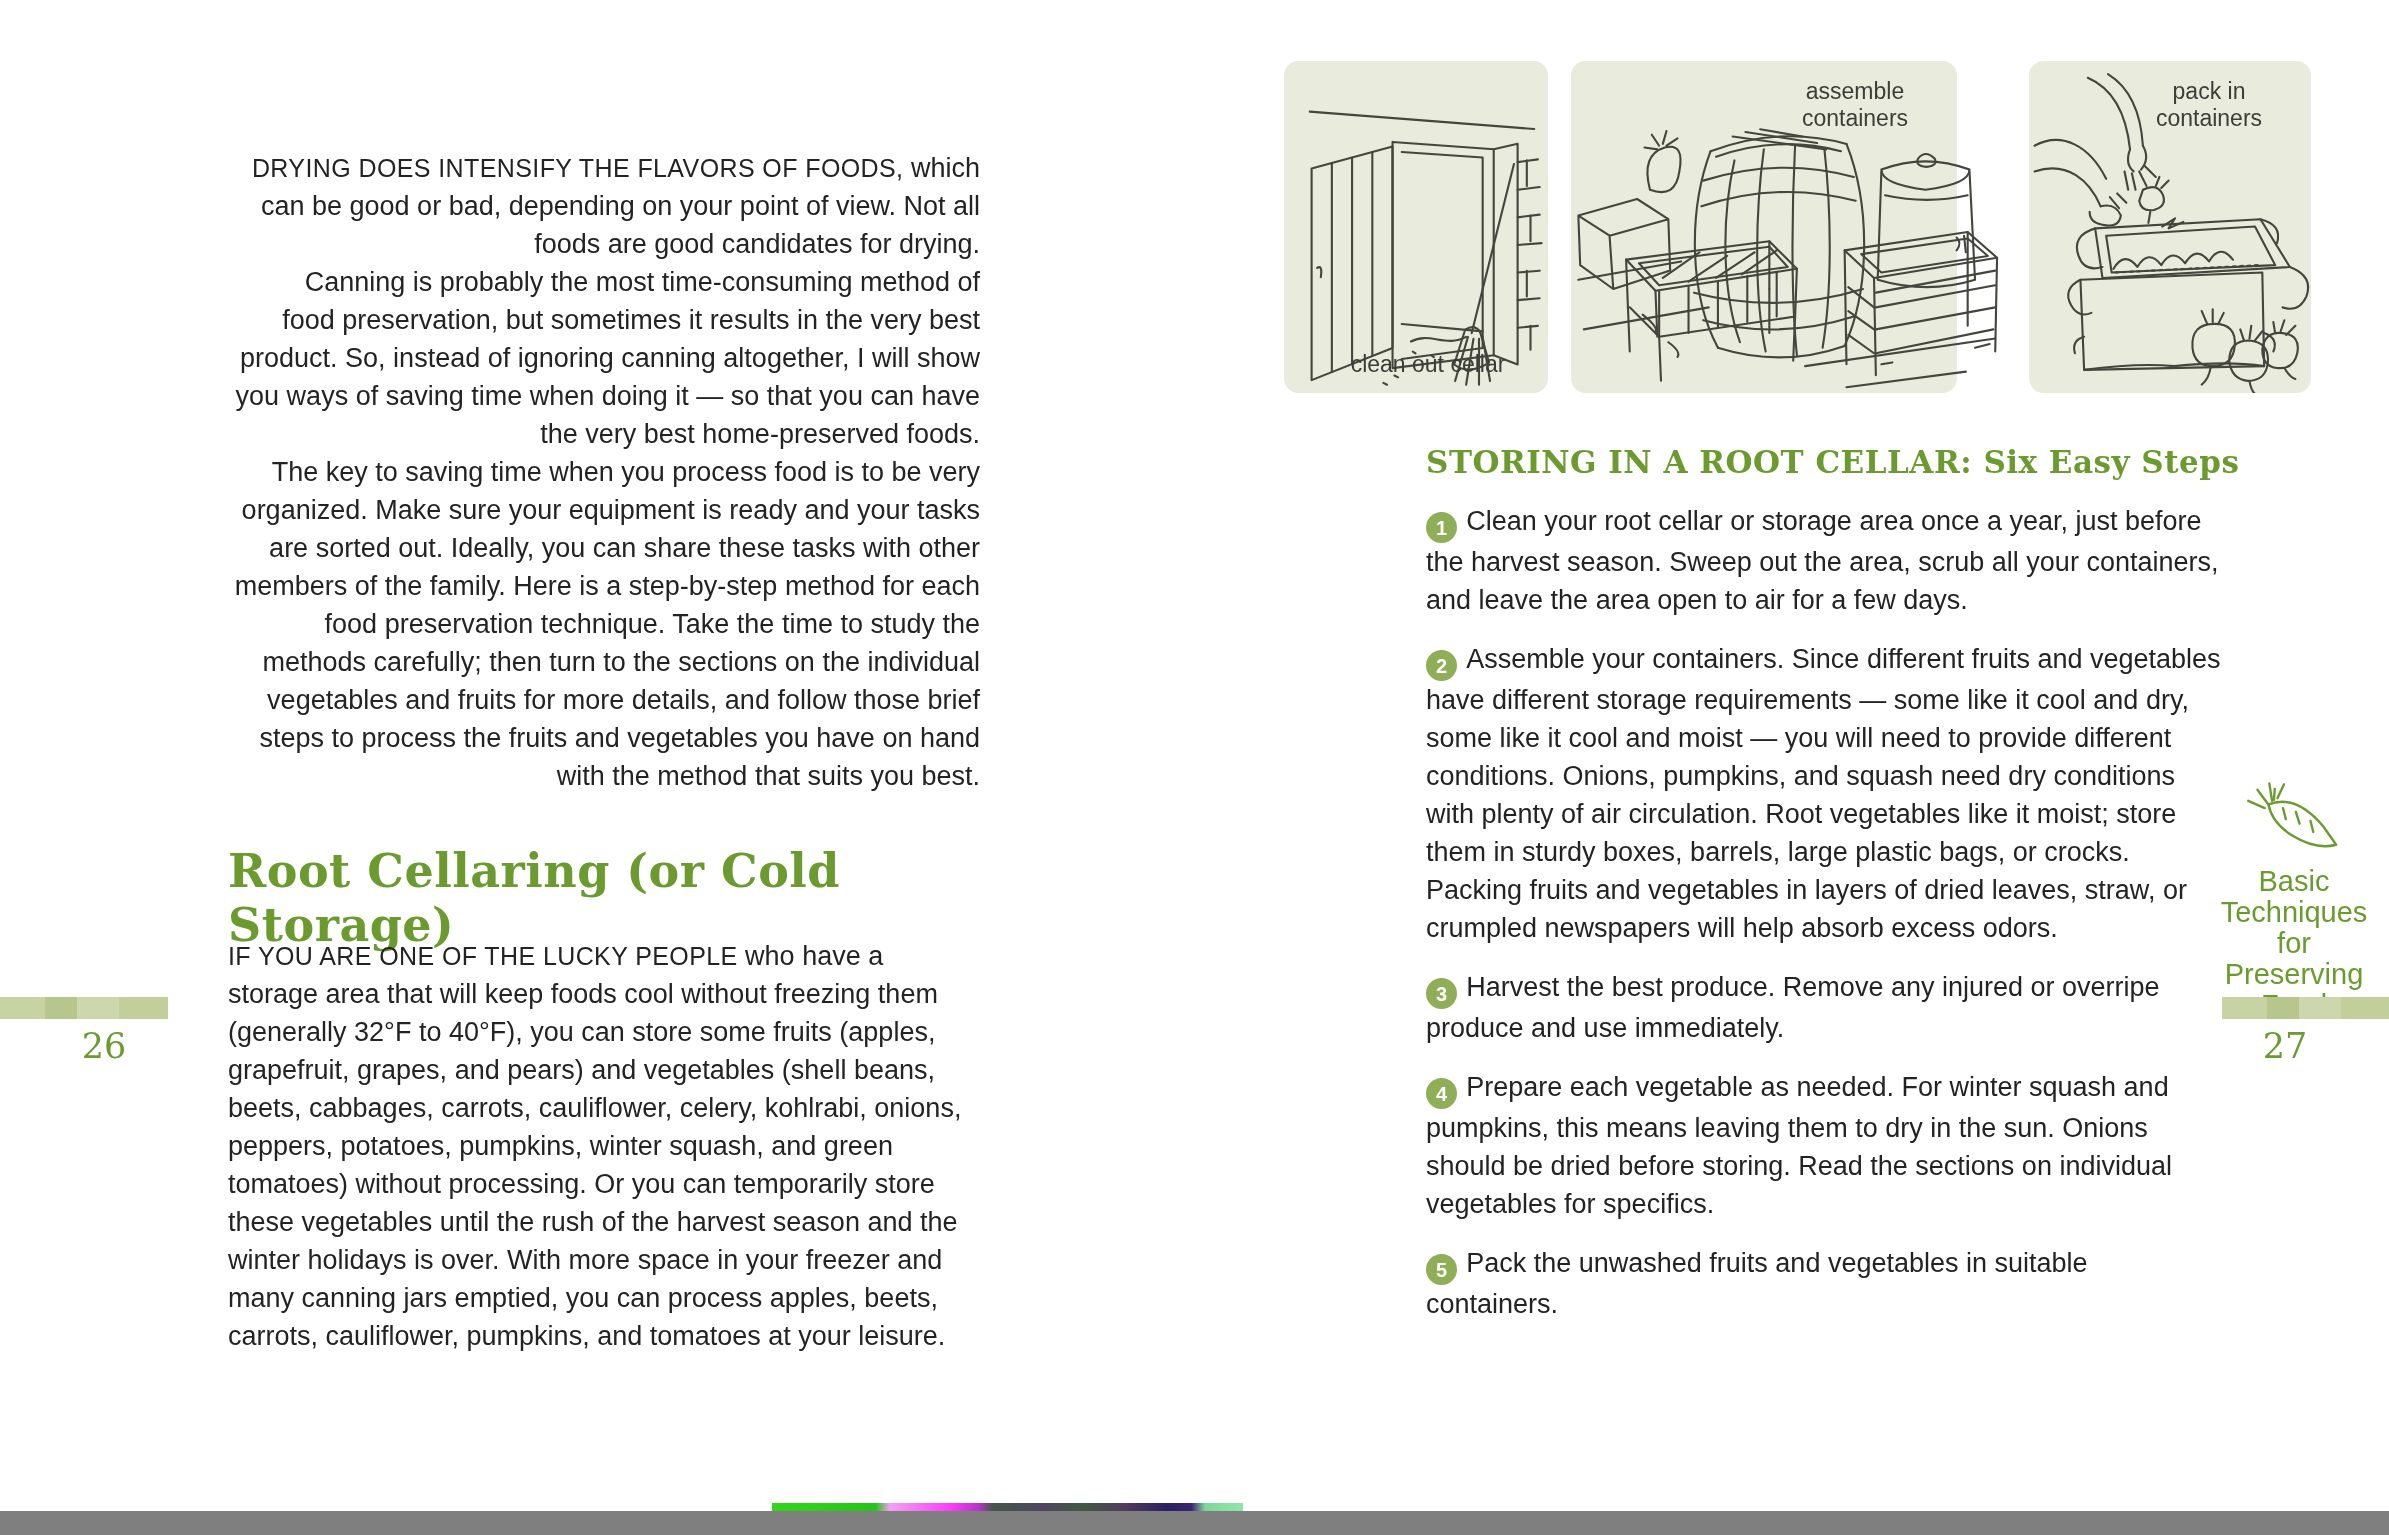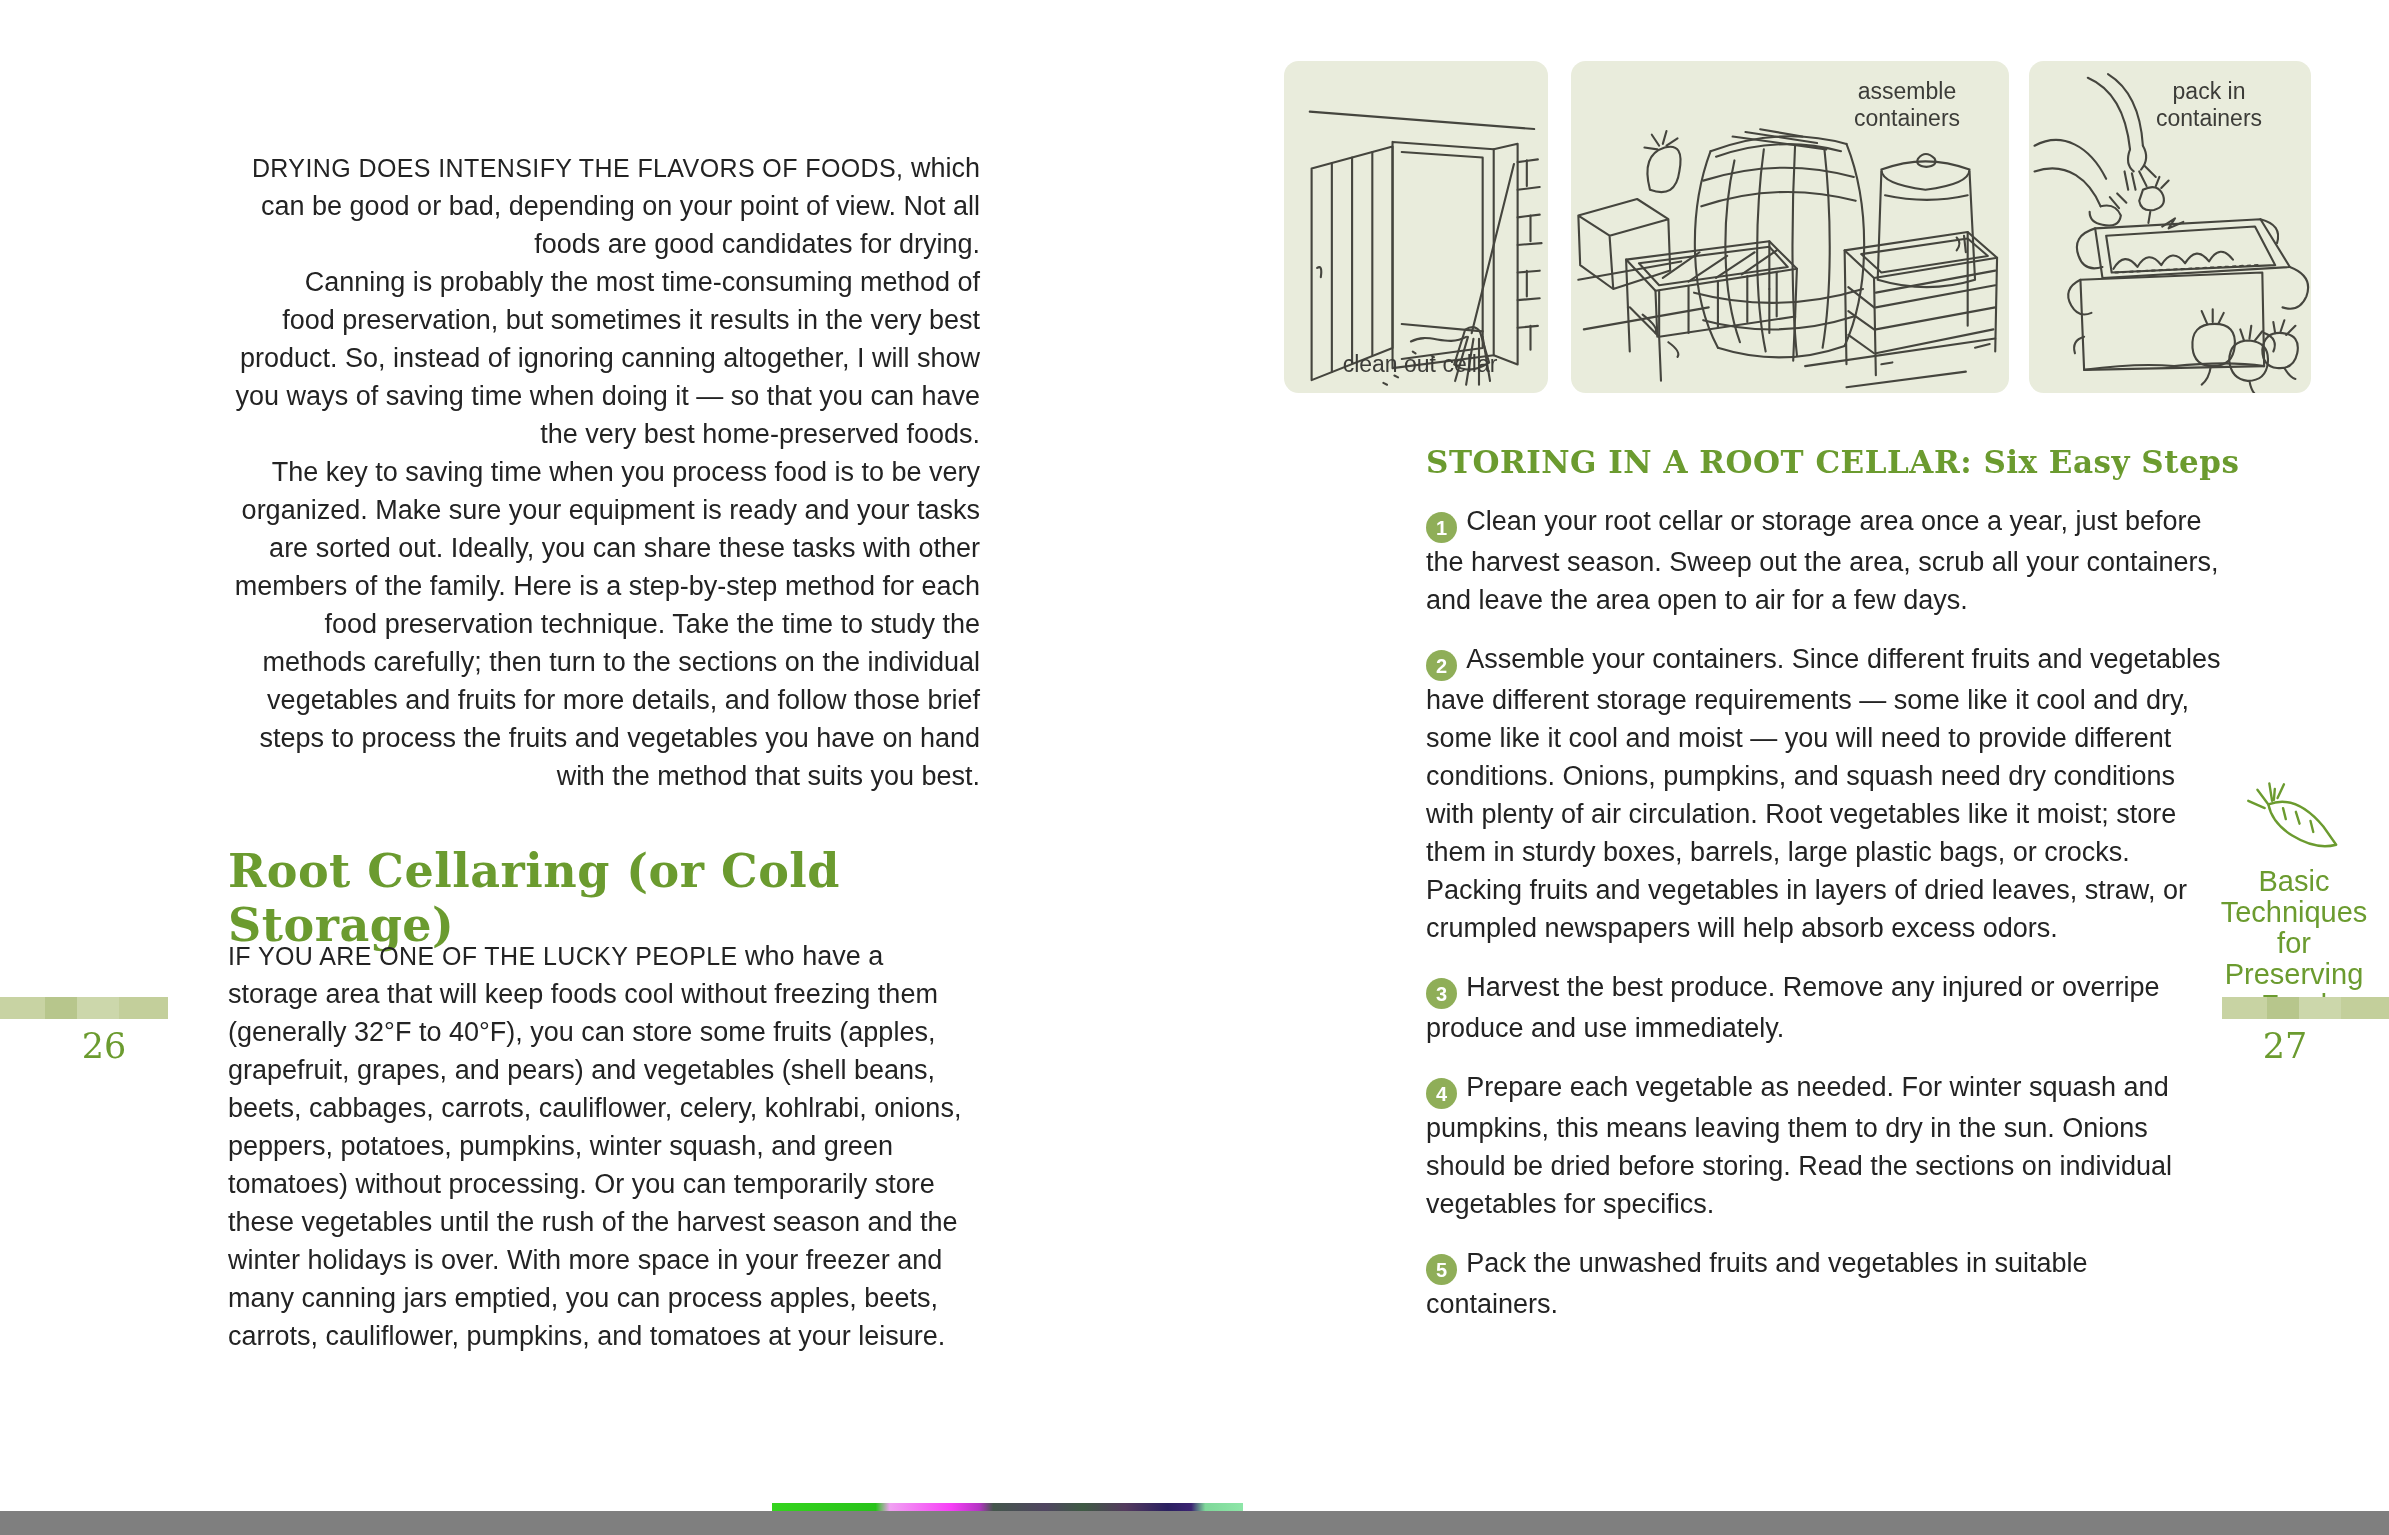--- a/index.html
+++ b/index.html
@@ -28,25 +28,25 @@
   .band-right{left:2222px;width:167px;}
 
   .page-num{position:absolute;top:1026px;width:74px;text-align:center;
             font-family:"DejaVu Serif",serif;font-size:35px;color:#6b9b2f;}
   .page-num-left{left:67px;}
   .page-num-right{left:2248px;}
 
   
   .illus-box{position:absolute;top:61px;height:332px;background:#e9ecdc;border-radius:14.7px;}
   .illus-1{left:1284px;width:264px;}
-  .illus-2{left:1571px;width:438px;}
+  .illus-2{left:1571px;width:386px;}
   .illus-3{left:2029px;width:282px;}
   .illus-box svg{position:absolute;left:0;top:0;}
   .illus-caption{position:absolute;font-size:23px;color:#3c3c38;line-height:27.6px;text-align:center;}
-  .cap-bottom{bottom:14.7px;left:4px;width:100%;}
+  .cap-bottom{bottom:14.7px;left:12px;width:100%;}
   .cap-topright{top:16.5px;right:24px;width:156px;}
 
   
   .steps-heading{position:absolute;left:1426px;top:444px;width:827px;margin:0;
                  font-family:"DejaVu Serif",serif;font-weight:700;font-size:31px;
                  color:#6b9b2f;letter-spacing:0.5px;}
   .steps{position:absolute;left:1426px;top:502px;width:801px;
          font-size:27px;line-height:38px;}
   .step{margin:0 0 21px 0;}
   .badge{display:inline-flex;align-items:center;justify-content:center;

